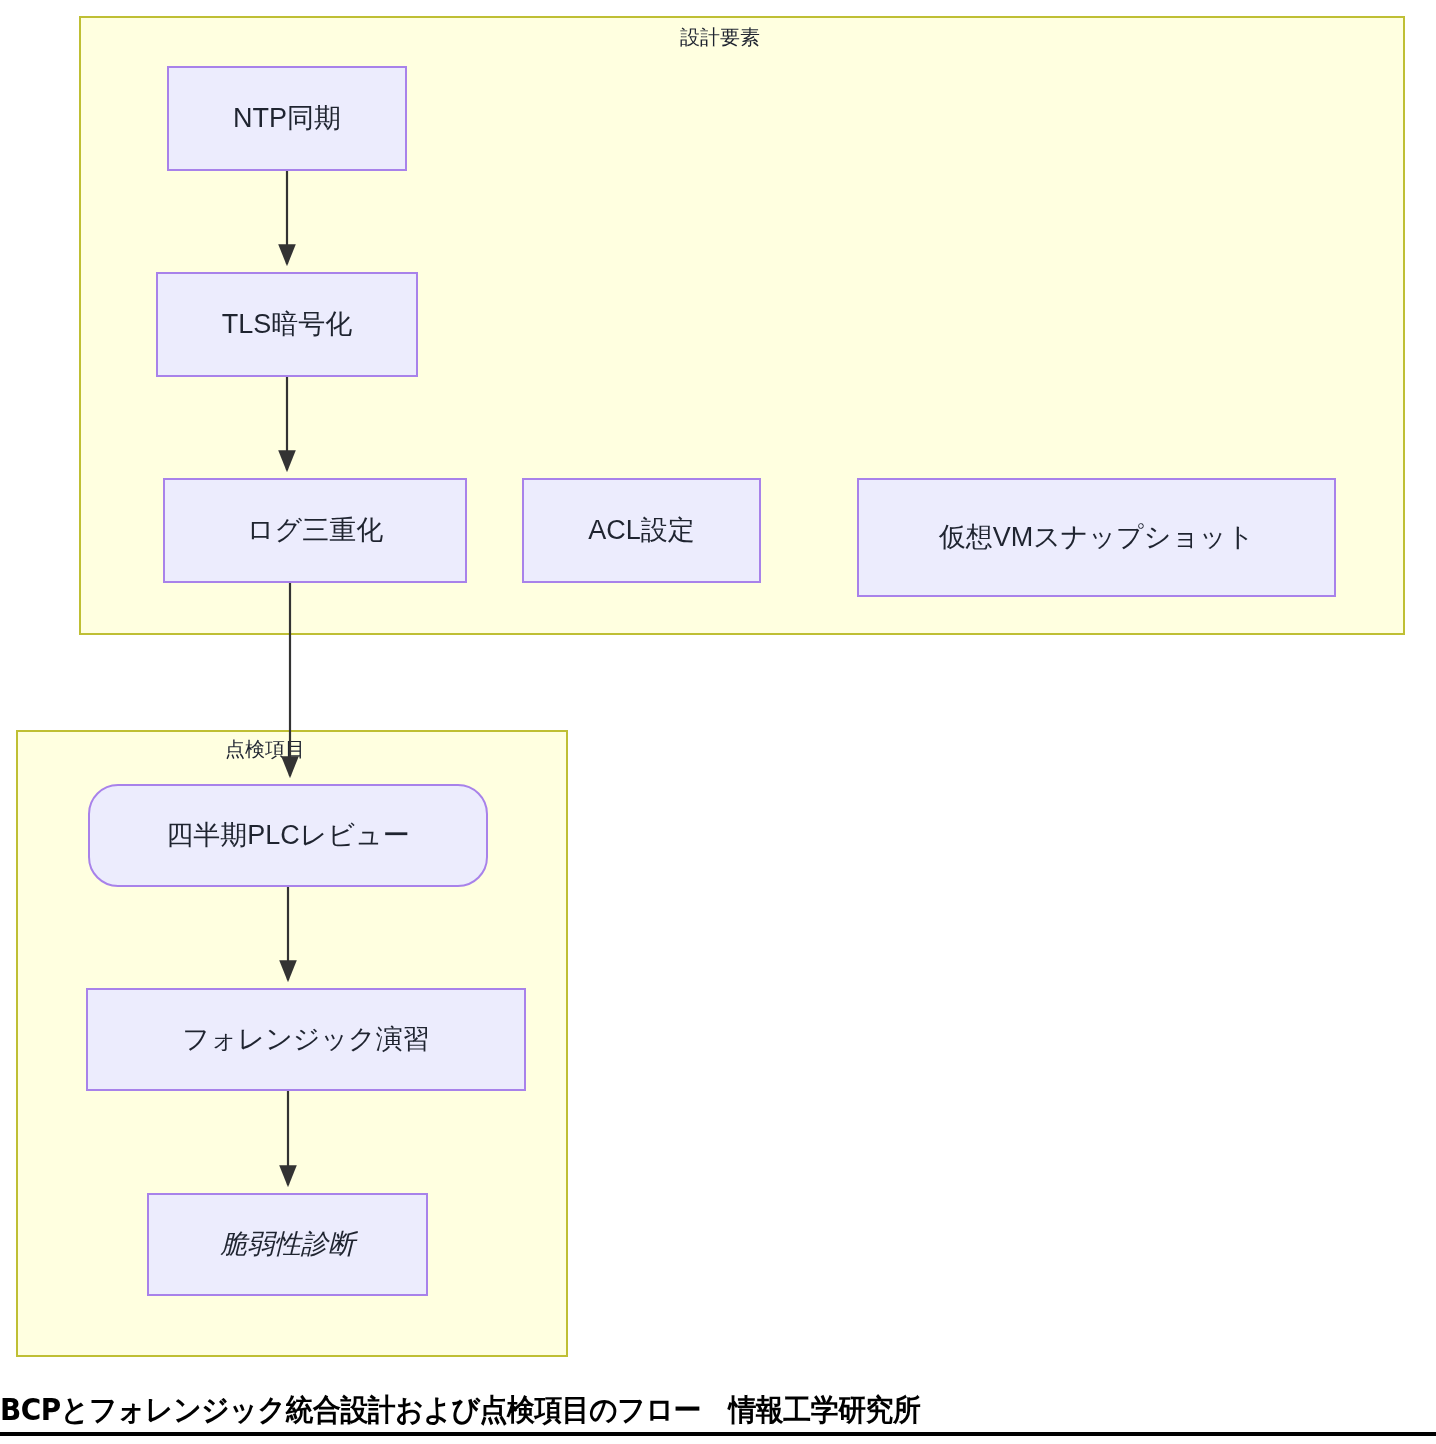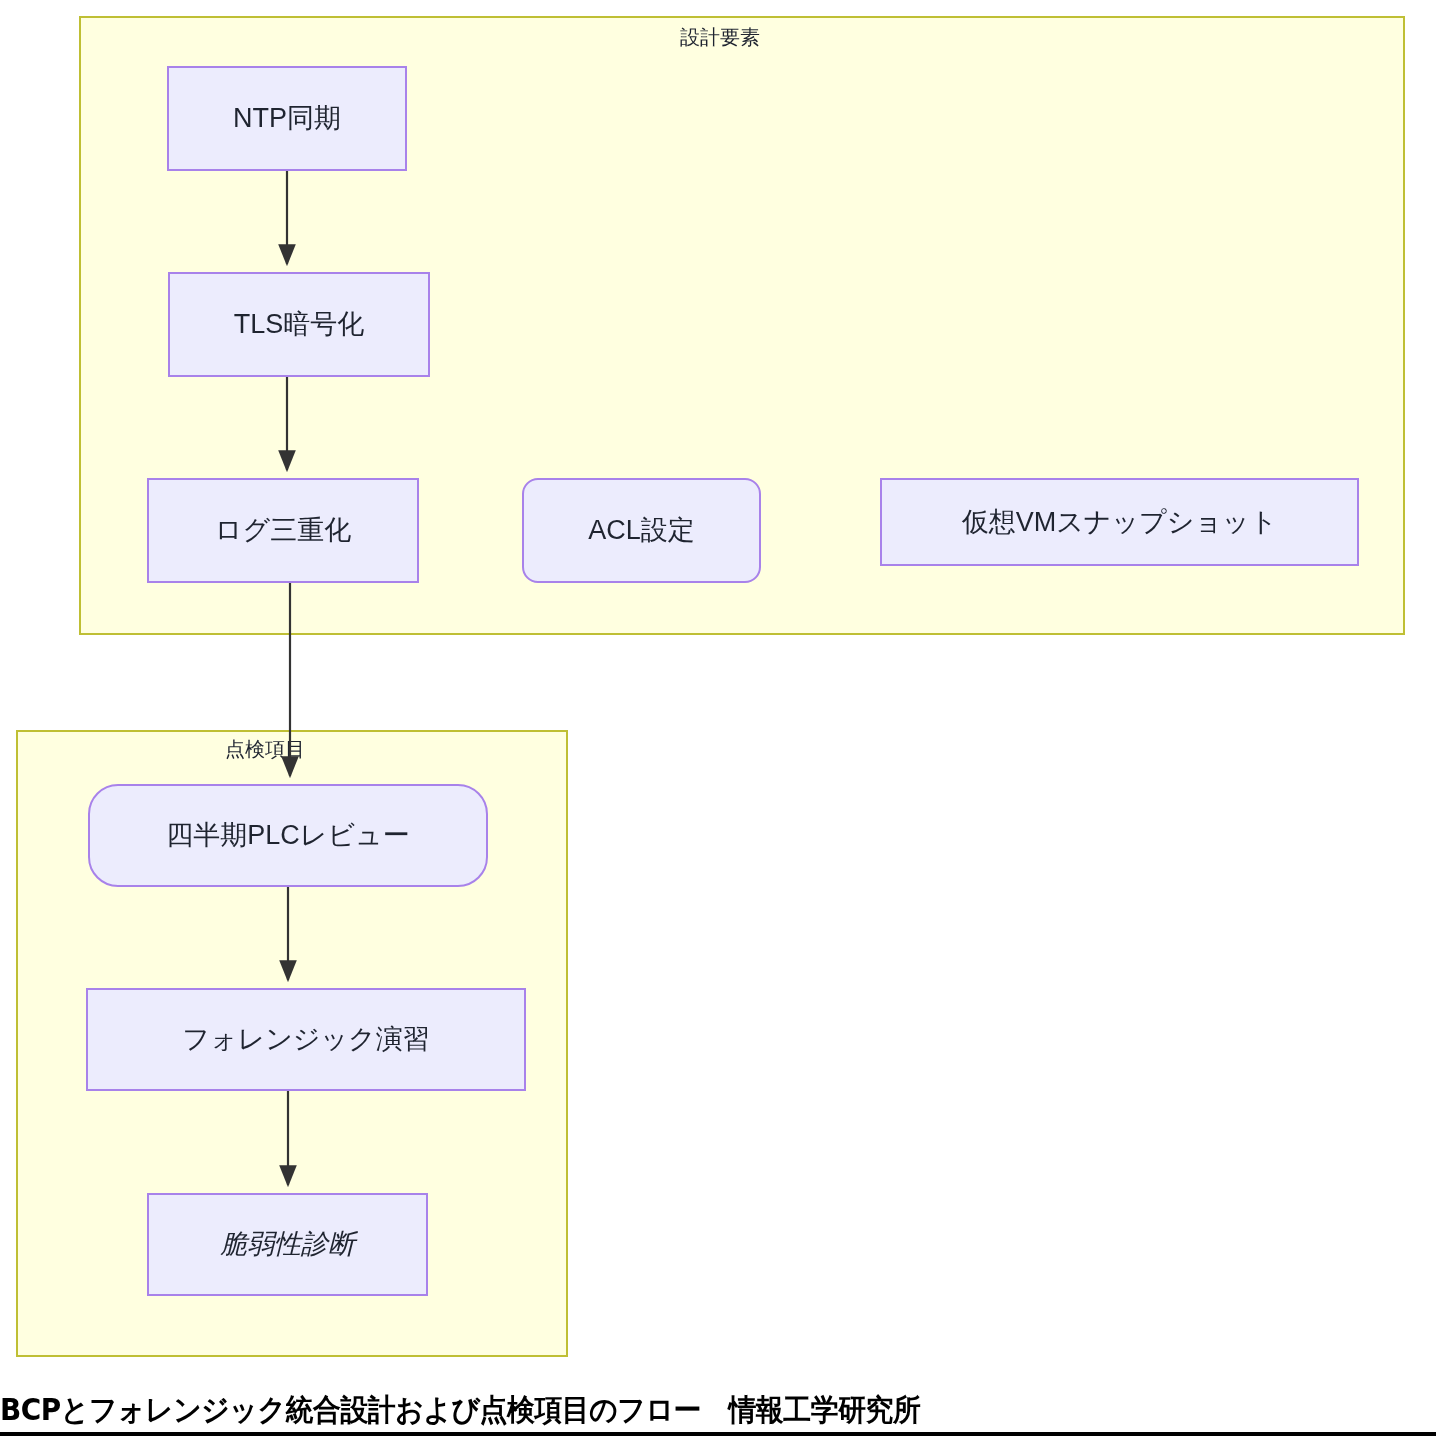--- a/index.html
+++ b/index.html
@@ -102,33 +102,33 @@
 <div id="diagram-canvas">
 
   <div class="subgraph" id="subgraph-design-elements" style="left:79px; top:16px; width:1326px; height:619px;"></div>
 
   <div class="subgraph-title" style="left:680px; top:27px;">設計要素</div>
 
   <div class="node" style="left:167px; top:66px; width:240px; height:105px;text-align:right;">
     <span class="node-label">NTP同期</span>
   </div>
 
-  <div class="node" style="left:156px; top:272px; width:262px; height:105px;margin-left:12px;">
+  <div class="node" style="left:156px; top:272px; width:262px; height:105px;">
     <span class="node-label">TLS暗号化</span>
   </div>
 
-  <div class="node" style="left:147px; top:478px; width:272px; height:105px;">
+  <div class="node" style="left:163px; top:478px; width:304px; height:105px;">
     <span class="node-label">ログ三重化</span>
   </div>
 
-  <div class="node" style="left:522px; top:478px; width:239px; height:105px;border-radius:16px;">
+  <div class="node" style="left:522px; top:478px; width:239px; height:105px;">
     <span class="node-label">ACL設定</span>
   </div>
 
-  <div class="node" style="left:857px; top:478px; width:479px; height:88px;margin-left:23px;">
+  <div class="node" style="left:857px; top:478px; width:479px; height:119px;">
     <span class="node-label">仮想VMスナップショット</span>
   </div>
 
   <div class="subgraph" id="subgraph-inspection-items" style="left:16px; top:730px; width:552px; height:627px;"></div>
 
   <div class="subgraph-title" style="left:225px; top:739px;">点検項目</div>
 
   <div class="node" style="left:88px; top:784px; width:400px; height:103px;border-radius:30px;">
     <span class="node-label">四半期PLCレビュー</span>
   </div>

